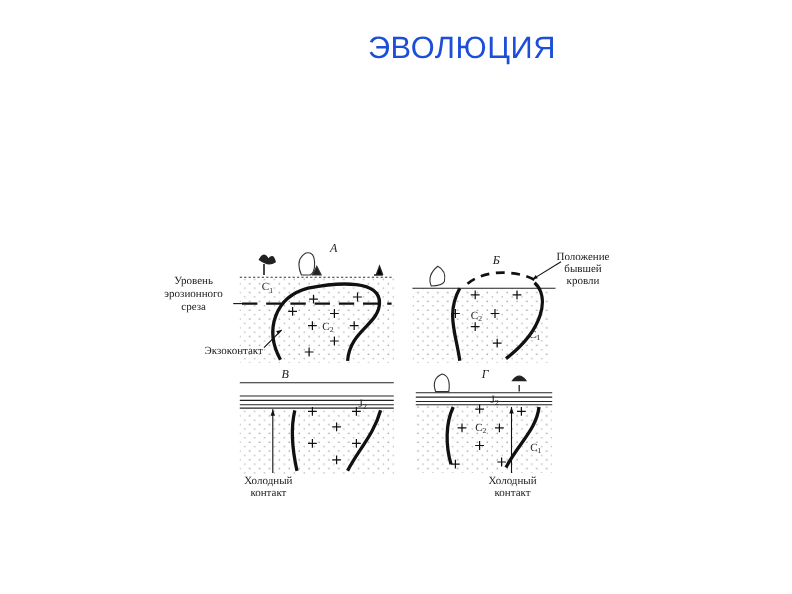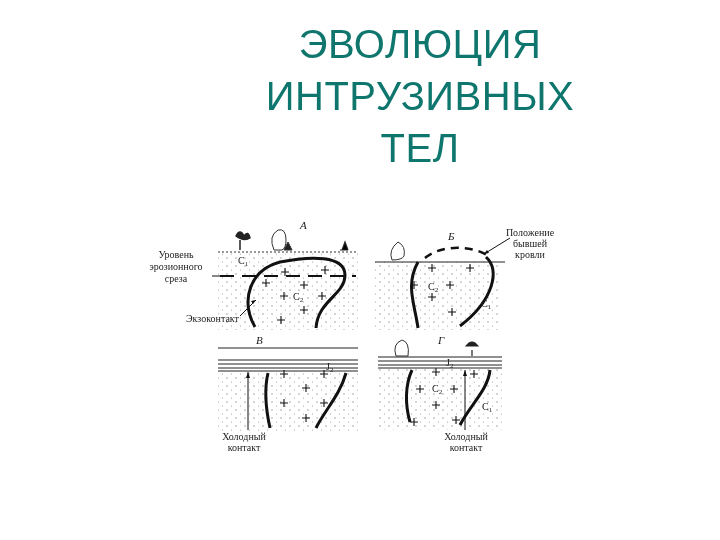--- a/index.html
+++ b/index.html
@@ -2,35 +2,34 @@
 <html><head>
   <meta charset="utf-8">
   <style>
     html, body { margin: 0; padding: 0; }
     body {
       width: 720px; height: 540px; background: #ffffff; position: relative; overflow: hidden;
       font-family: "Liberation Sans", sans-serif;
     }
     .title {
       position: absolute; left: 230px; top: 18px; width: 380px; text-align: center;
-      font-family: "Liberation Sans", sans-serif; font-size: 40px; line-height: 52px; color: #0f766e;
+      font-family: "Liberation Sans", sans-serif; font-size: 28px; line-height: 52px; color: #1d4ed8;
       letter-spacing: 0.5px;
     }
     .title .line { display: block; }
     svg { position: absolute; left: 0; top: 0; }
     .lbl { font-family: "Liberation Serif", serif; font-size: 10px; fill: #222; }
     .panel { font-family: "Liberation Serif", serif; font-style: italic; font-size: 11px; fill: #222; }
     .sym { font-family: "Liberation Serif", serif; font-size: 10px; fill: #222; }
   </style>
 </head>
 <body>
 
 <div class="title">
   <span class="line">ЭВОЛЮЦИЯ</span>
-  <span class="line">ИНТРУЗИВНЫХ ТЕЛ</span>
 </div>
 
 <svg width="720" height="540" viewBox="0 0 720 540">
   <defs>
     <pattern id="dots" width="9" height="8" patternUnits="userSpaceOnUse">
       <circle cx="2" cy="2" r="0.7" fill="#8a8a8a"></circle>
       <circle cx="6.5" cy="6" r="0.6" fill="#999"></circle>
     </pattern>
   </defs>
 

